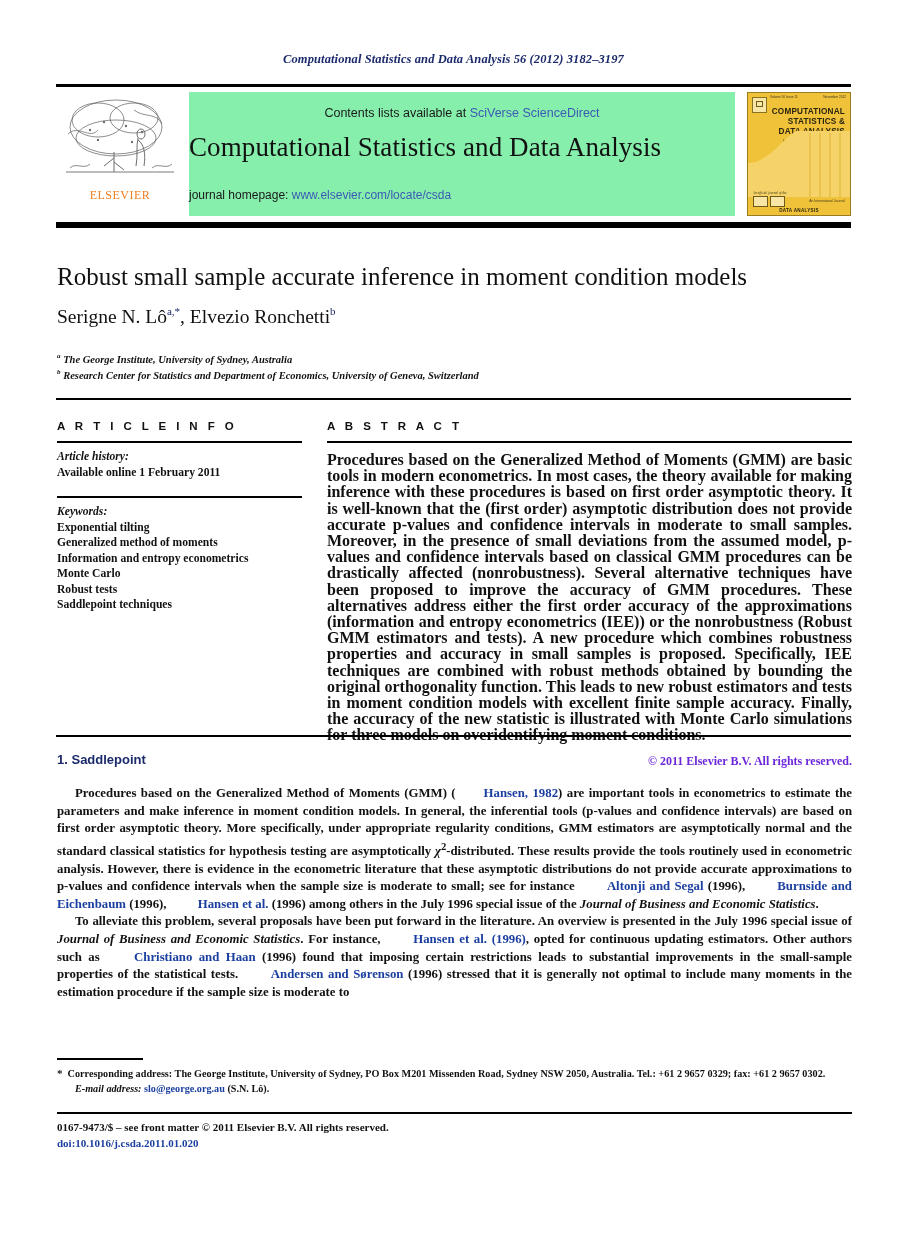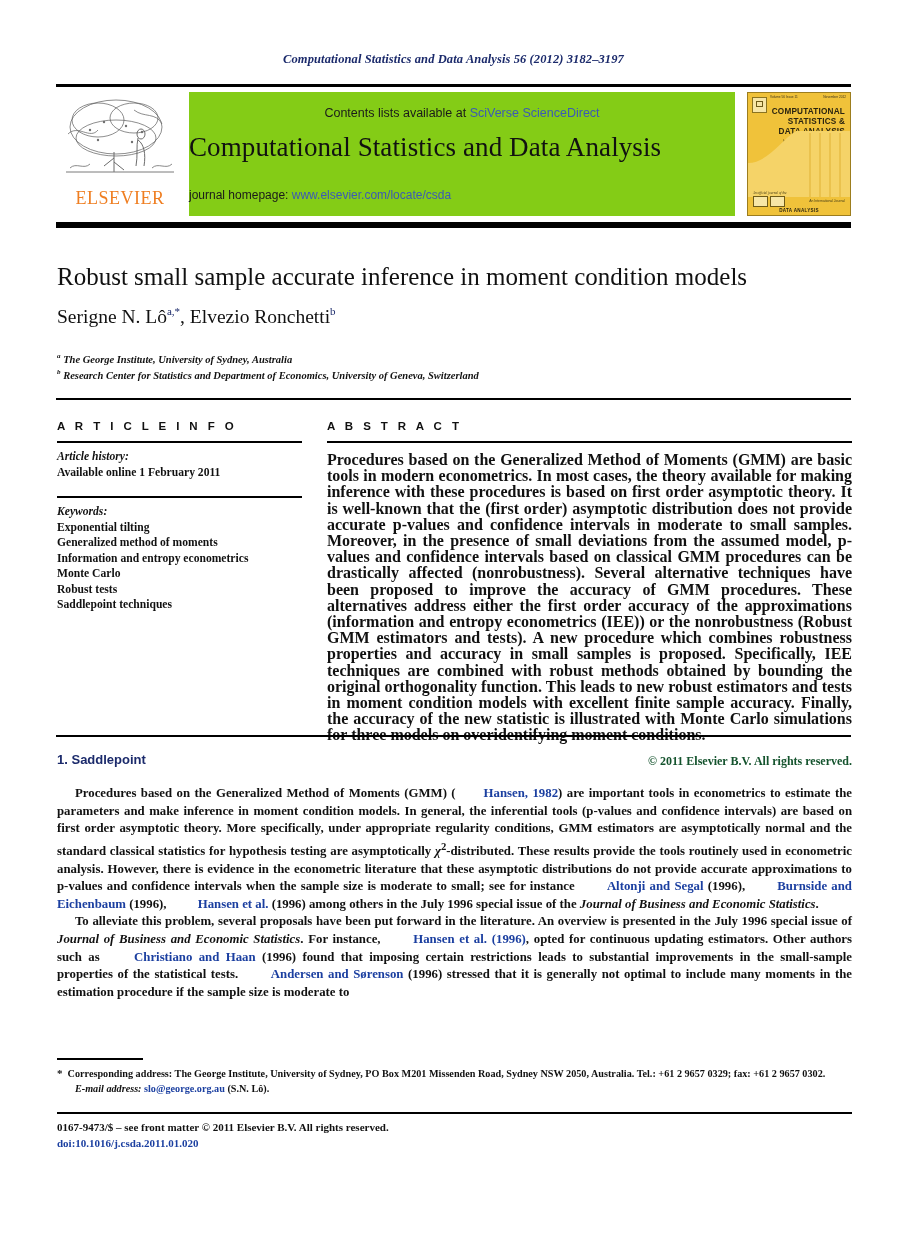--- a/index.html
+++ b/index.html
@@ -57,29 +57,29 @@
     position: absolute;
     left: 8px; top: 2px;
     width: 112px; height: 92px;
   }
   .elsevier-word {
     position: absolute;
     left: 0; top: 96px;
     width: 128px;
     text-align: center;
     font-family: "Liberation Serif", serif;
-    font-size: 18px;
+    font-size: 12px;
     color: #ef7e21;
     letter-spacing: .5px;
   }
   .masthead-band {
     position: absolute;
     left: 133px; top: 0;
     width: 546px; height: 124px;
-    background: #84cc16;
+    background: #86efac;
   }
   .contents-line {
     position: absolute;
     left: 0; top: 14px;
     width: 546px;
     text-align: center;
     font-family: "Liberation Sans", sans-serif;
     font-size: 12.5px;
     color: #1a1a1a;
   }
@@ -307,21 +307,21 @@
     line-height: 16.2px;
     text-align: justify;
     color: #111;
     padding-top: 9px;
   }
   .copyright {
     font-family: "Liberation Serif", serif;
     font-weight: bold;
     font-size: 12px;
     text-align: right;
-    color: #14532d;
+    color: #6d28d9;
     padding-top: 10px;
   }
 
   .rule-under-abs {
     position: absolute;
     left: 56px; top: 735px;
     width: 795px; height: 2px;
     background: #000;
   }
 

